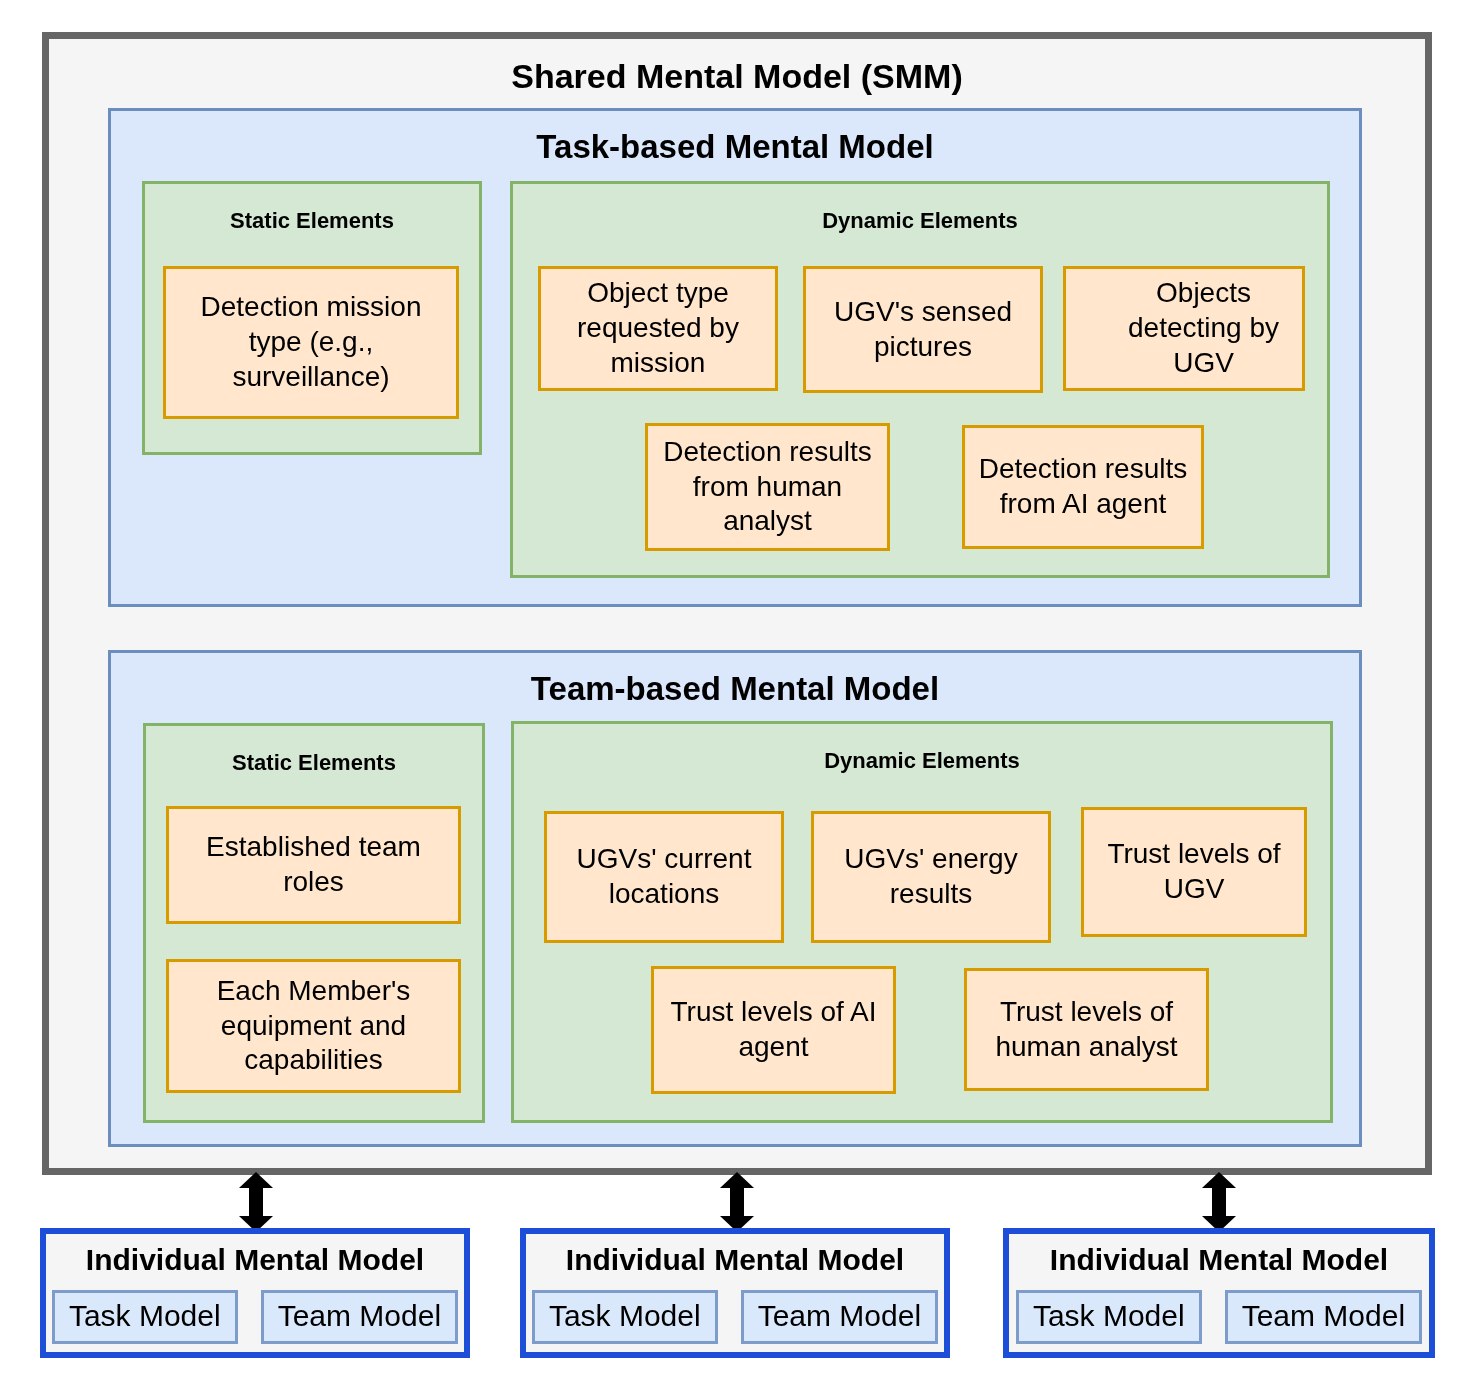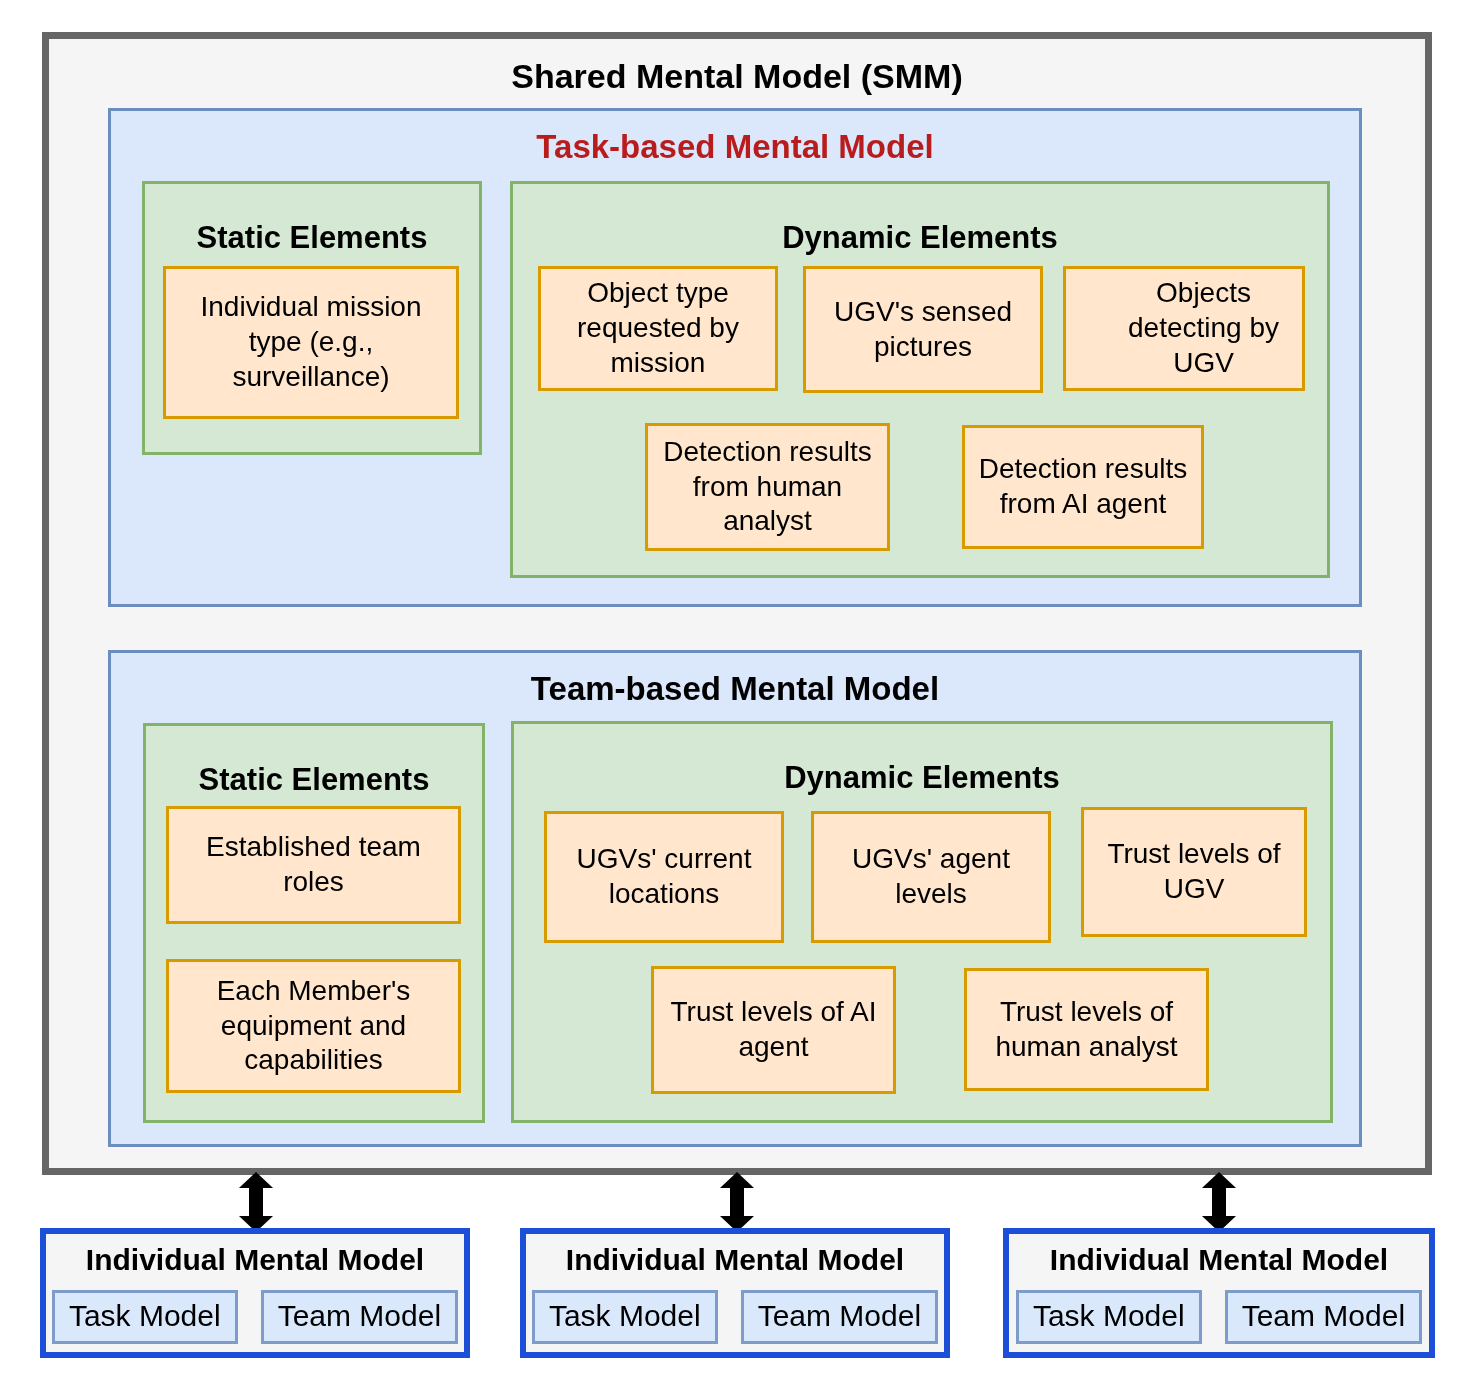--- a/index.html
+++ b/index.html
@@ -20,27 +20,27 @@
   
   .blue-section{
     position:absolute;background:#dbe7fb;border:3px solid #6c8ebf;
   }
   .blue-section.task{left:59px;top:69px;width:1254px;height:499px;}
   .blue-section.team{left:59px;top:611px;width:1254px;height:497px;}
   .section-title{
     position:absolute;left:0;top:17px;width:100%;text-align:center;
     font-size:33px;font-weight:bold;
   }
-  .section-title.task{color:#b91c1c;}
+  .section-title.task{color:#000000;}
   .section-title.team{color:#000;}
   
   .green-panel{position:absolute;background:#d5e8d4;border:3px solid #82b366;}
   .panel-heading{
-    position:absolute;left:0;top:36px;width:100%;text-align:center;
-    font-size:31px;font-weight:bold;color:#000;white-space:nowrap;
+    position:absolute;left:0;top:24px;width:100%;text-align:center;
+    font-size:22px;font-weight:bold;color:#000;white-space:nowrap;
   }
   
   .el{
     position:absolute;background:#ffe6cc;border:3px solid #d79b00;
     display:flex;align-items:center;justify-content:center;text-align:center;
     font-size:28px;line-height:1.24;color:#000;padding:4px 8px;
   }
   
   .p-task-static{left:31px;top:70px;width:340px;height:274px;}
   .p-task-dynamic{left:399px;top:70px;width:820px;height:397px;}
@@ -77,21 +77,21 @@
 <div class="page">
 
   <div class="smm">
     <div class="smm-title">Shared Mental Model (SMM)</div>
 
     <div class="blue-section task">
       <div class="section-title task">Task-based Mental Model</div>
 
       <div class="green-panel p-task-static">
         <div class="panel-heading">Static Elements</div>
-        <div class="el" style="left:18px;top:82px;width:296px;height:153px;">Individual mission type (e.g., surveillance)</div>
+        <div class="el" style="left:18px;top:82px;width:296px;height:153px;">Detection mission type (e.g., surveillance)</div>
       </div>
 
       <div class="green-panel p-task-dynamic">
         <div class="panel-heading">Dynamic Elements</div>
         <div class="el" style="left:25px;top:82px;width:240px;height:125px;">Object type requested by mission</div>
         <div class="el" style="left:290px;top:82px;width:240px;height:127px;">UGV's sensed pictures</div>
         <div class="el" style="left:550px;top:82px;width:242px;height:125px;padding-left:47px;">Objects detecting by UGV</div>
         <div class="el" style="left:449px;top:241px;width:242px;height:124px;">Detection results from AI agent</div>
         <div class="el" style="left:132px;top:239px;width:245px;height:128px;">Detection results from human analyst</div>
       </div>
@@ -102,21 +102,21 @@
 
       <div class="green-panel p-team-static">
         <div class="panel-heading">Static Elements</div>
         <div class="el" style="left:20px;top:80px;width:295px;height:118px;">Established team roles</div>
         <div class="el" style="left:20px;top:233px;width:295px;height:134px;">Each Member's equipment and capabilities</div>
       </div>
 
       <div class="green-panel p-team-dynamic">
         <div class="panel-heading">Dynamic Elements</div>
         <div class="el" style="left:30px;top:87px;width:240px;height:132px;">UGVs' current locations</div>
-        <div class="el" style="left:297px;top:87px;width:240px;height:132px;">UGVs' agent levels</div>
+        <div class="el" style="left:297px;top:87px;width:240px;height:132px;">UGVs' energy results</div>
         <div class="el" style="left:567px;top:83px;width:226px;height:130px;">Trust levels of UGV</div>
         <div class="el" style="left:137px;top:242px;width:245px;height:128px;">Trust levels of AI agent</div>
         <div class="el" style="left:450px;top:244px;width:245px;height:123px;">Trust levels of human analyst</div>
       </div>
     </div>
   </div>
 
   <svg class="arrow arrow-1" viewBox="0 0 36 60">
     <polygon fill="#000" points="18,0 35,16 25,16 25,44 35,44 18,60 1,44 11,44 11,16 1,16"></polygon>
   </svg>

